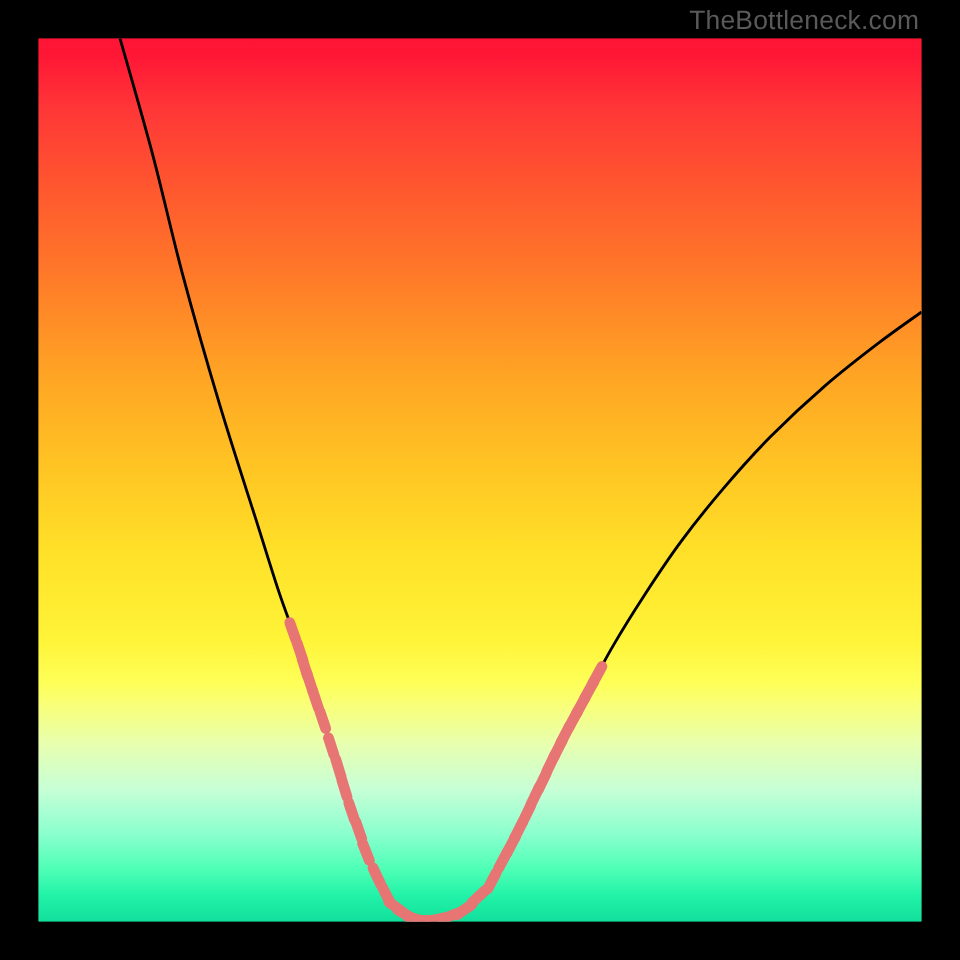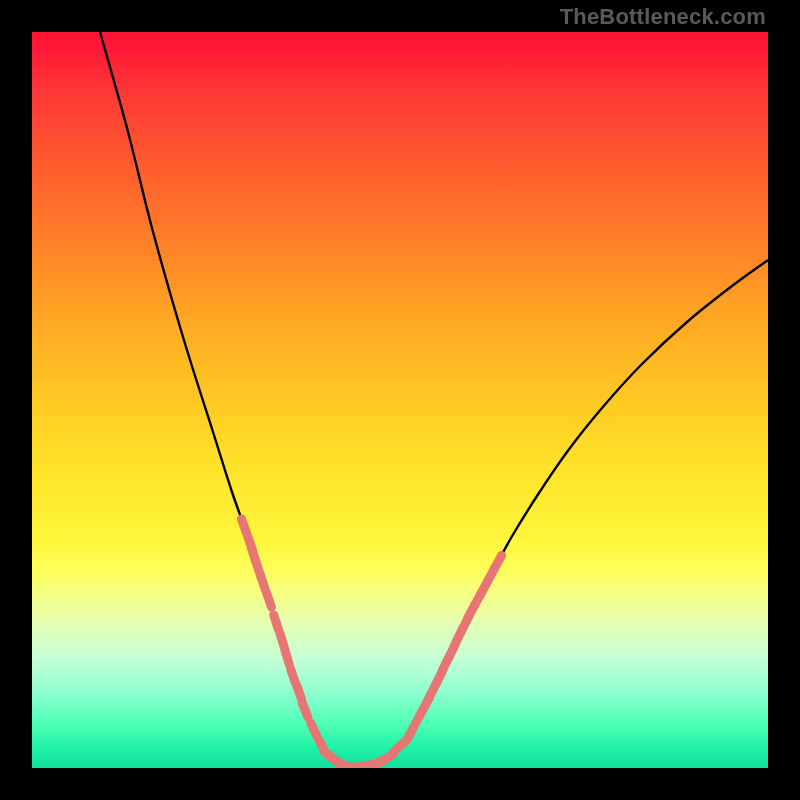--- a/index.html
+++ b/index.html
@@ -42,21 +42,21 @@
       #12df9c 100%);
   }
 
   .watermark {
     position: absolute;
     top: 4px;
     right: 34px;
     color: #5a5a5a;
     font-size: 22px;
     letter-spacing: 0.2px;
-    font-weight: 700;
+    font-weight: 400;
   }
   svg.curves {
     position: absolute;
     inset: 0;
   }
 </style>
 </head>
 <body>
 
 <div class="watermark">TheBottleneck.com</div>

